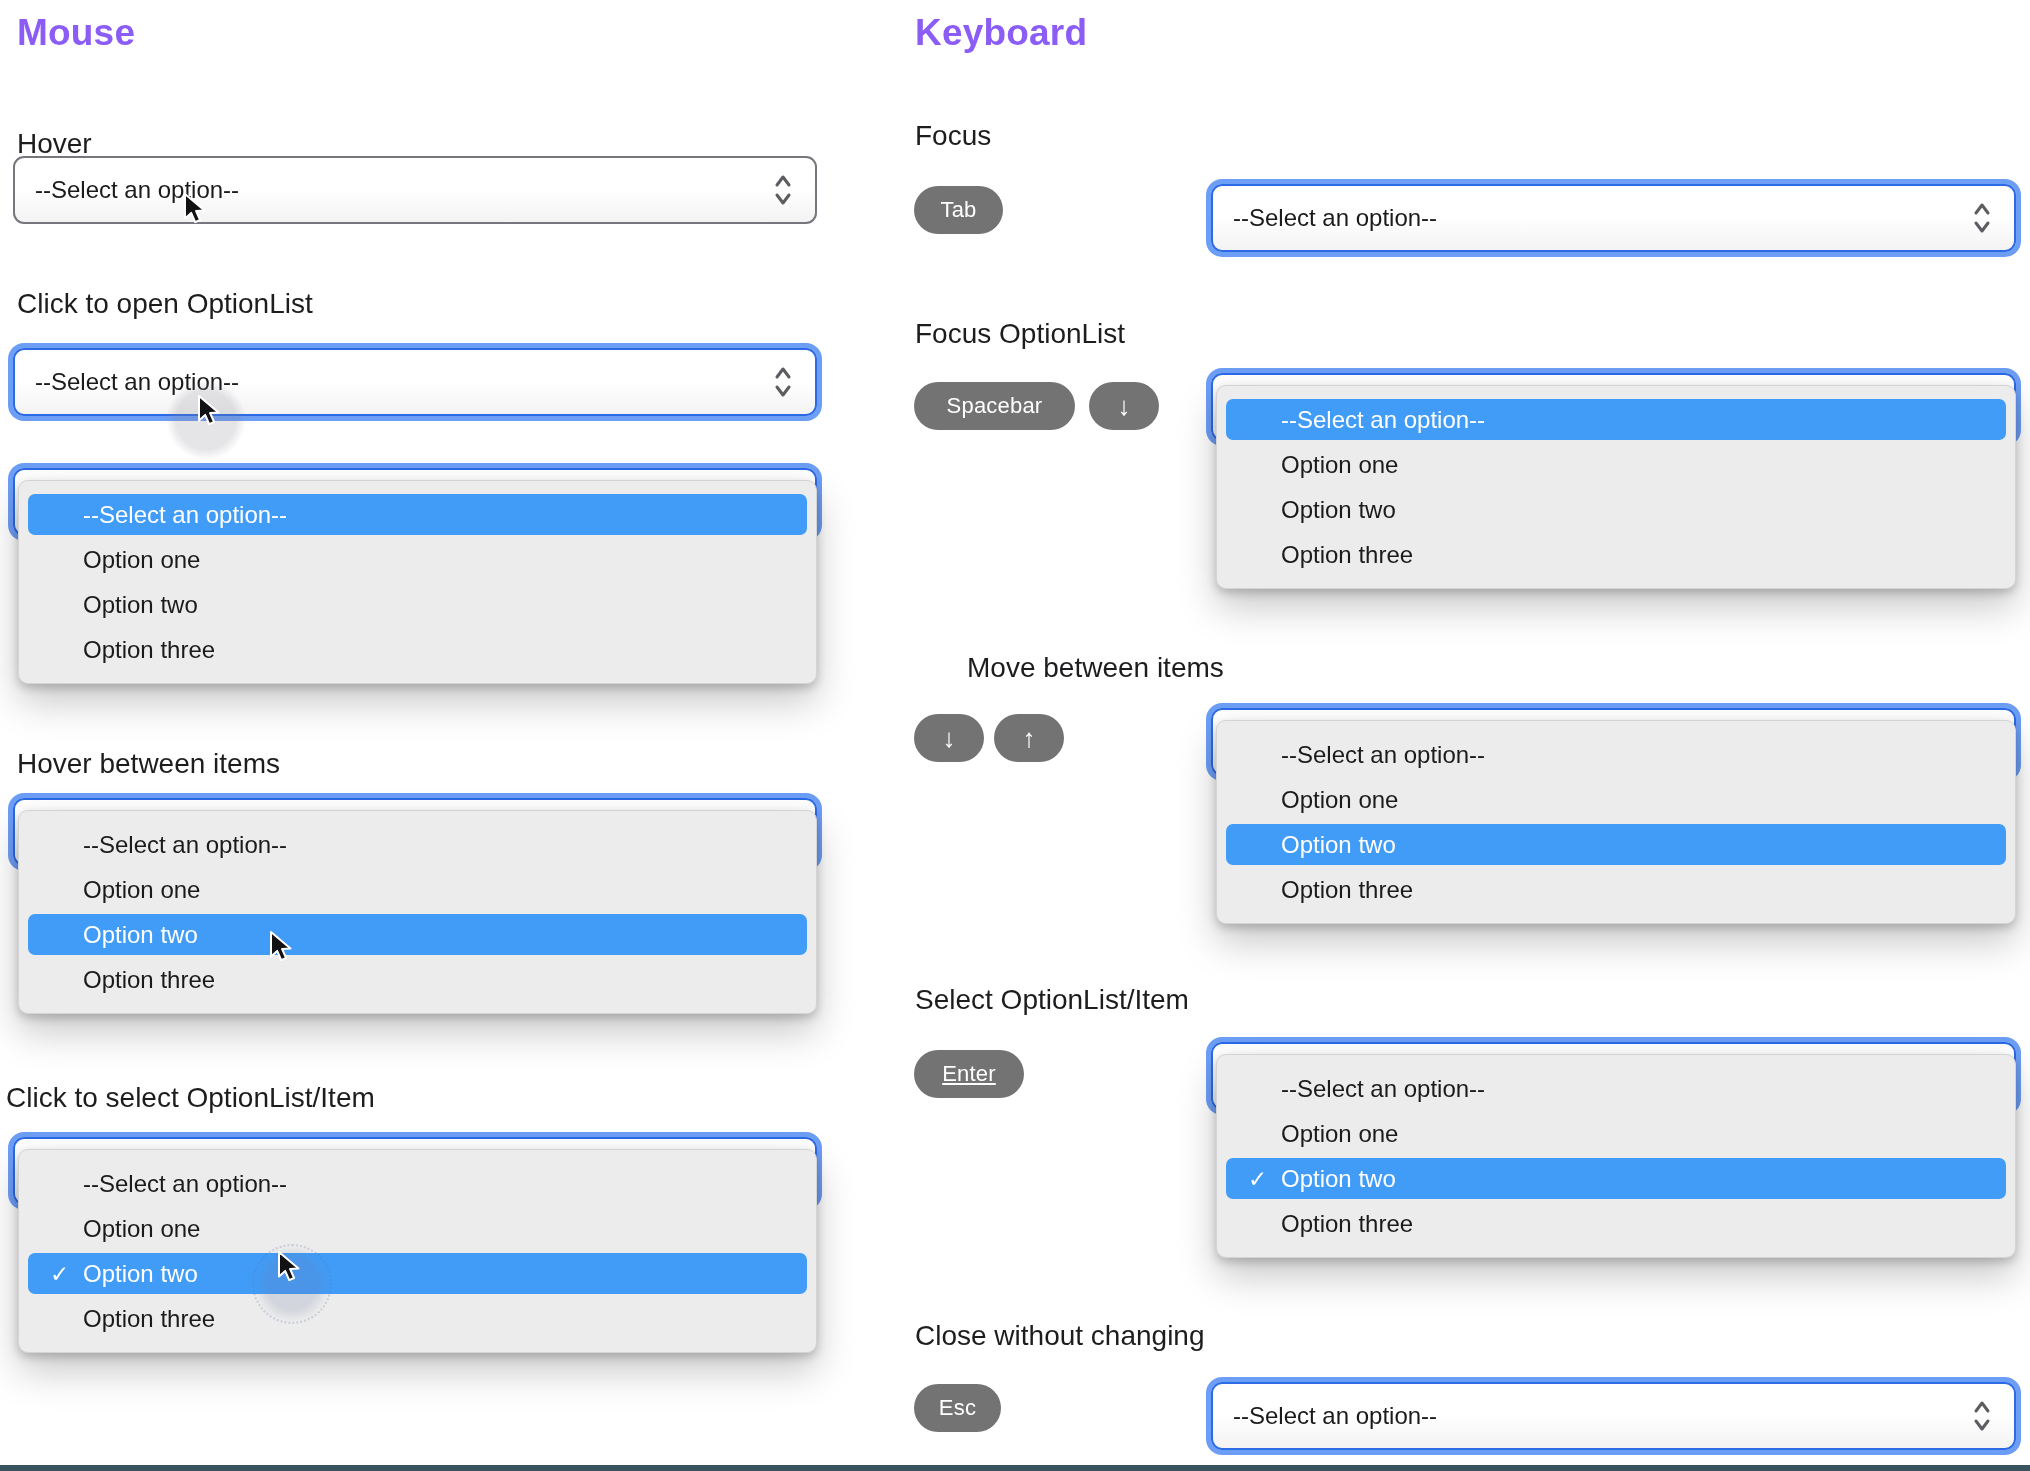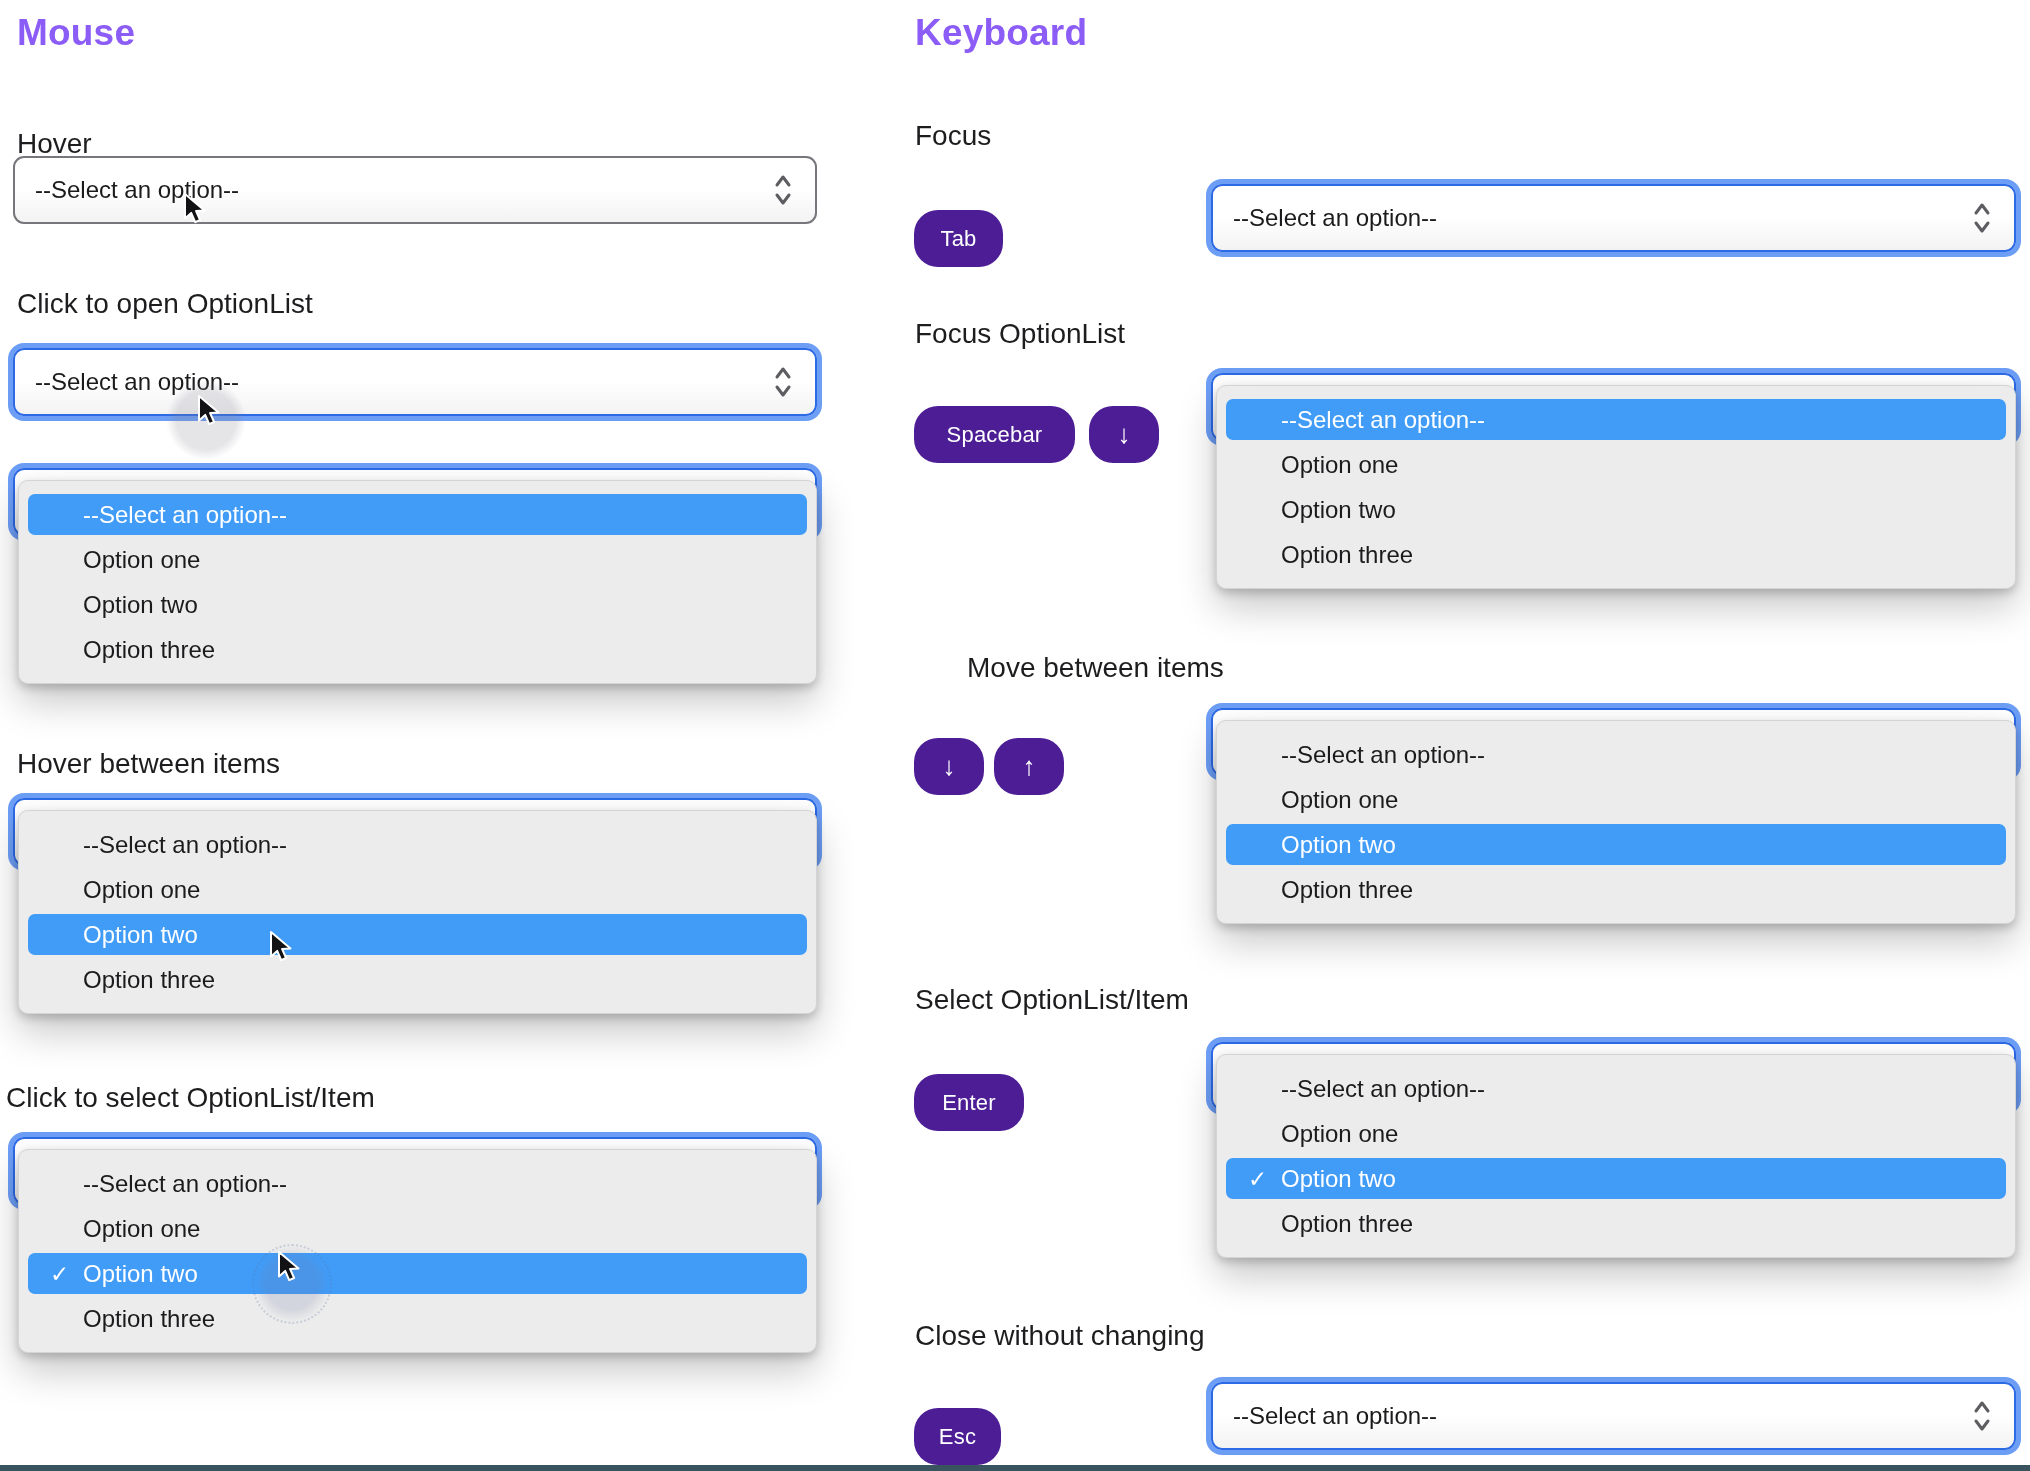--- a/index.html
+++ b/index.html
@@ -24,22 +24,22 @@
            box-shadow:0 0 0 5px #6d9ef6;}
   .panel{position:absolute;top:12px;left:5px;right:0;z-index:2;background:#ececec;
          border:1px solid #d4d4d6;border-radius:10px;padding:11px 0;
          box-shadow:0 4px 10px rgba(0,0,0,.20),0 18px 38px rgba(0,0,0,.22);}
   .opt{position:relative;height:45px;display:flex;align-items:center;padding-left:64px;
        font-size:24px;color:#1b1b1d;}
   .opt.hl{height:41px;margin:2px 9px;border-radius:7px;background:#419cf8;color:#ffffff;padding-left:55px;}
   .opt .check{position:absolute;left:22px;top:50%;transform:translateY(-50%);font-size:23px;color:#fff;}
 
   
-  .key{position:absolute;height:57px;box-sizing:border-box;background:#4c1d95;color:#fff;border-radius:24px;
-       display:flex;align-items:center;justify-content:center;font-size:22px;letter-spacing:.2px;margin-top:24px;}
+  .key{position:absolute;height:48px;box-sizing:border-box;background:#737373;color:#fff;border-radius:24px;
+       display:flex;align-items:center;justify-content:center;font-size:22px;letter-spacing:.2px;}
 
   
   .cursor{position:absolute;z-index:6;}
   .halo{position:absolute;z-index:5;width:80px;height:80px;border-radius:50%;
         background:radial-gradient(circle, rgba(125,125,138,.20) 0 52%, rgba(125,125,138,0) 71%);}
   .halo.dotted{background:radial-gradient(circle, rgba(110,125,165,.20) 0 48%, rgba(110,125,165,0) 70%);
         border:2px dotted rgba(95,115,160,.25);box-sizing:border-box;}
 
   .bottombar{position:absolute;left:0;right:0;bottom:0;height:6px;background:#3a545f;}
 </style>
@@ -191,21 +191,21 @@
       <div class="opt hl">
           <span>Option two</span>
         </div>
       <div class="opt">
           <span>Option three</span>
         </div>
     </div>
   </div>
 
   <div class="seclabel" style="left:915px;top:984px;">Select OptionList/Item</div>
-  <div class="key" style="left:914px;top:1050px;width:110px;">Enter</div>
+  <div class="key" style="left:914px;top:1050px;width:110px;text-decoration:underline;">Enter</div>
   <div class="openblock" style="left:1211px;top:1042px;width:805px;">
     <div class="ob-ring"></div>
     <div class="panel">
       <div class="opt">
           <span>--Select an option--</span>
         </div>
       <div class="opt">
           <span>Option one</span>
         </div>
       <div class="opt hl">

